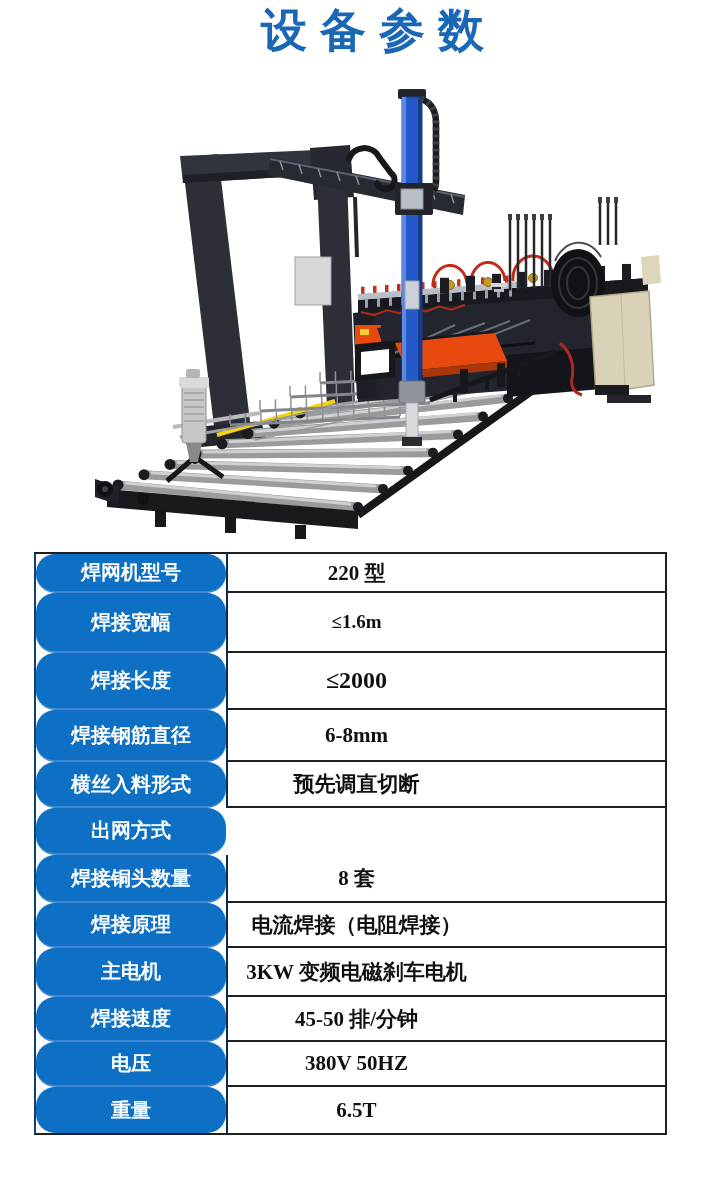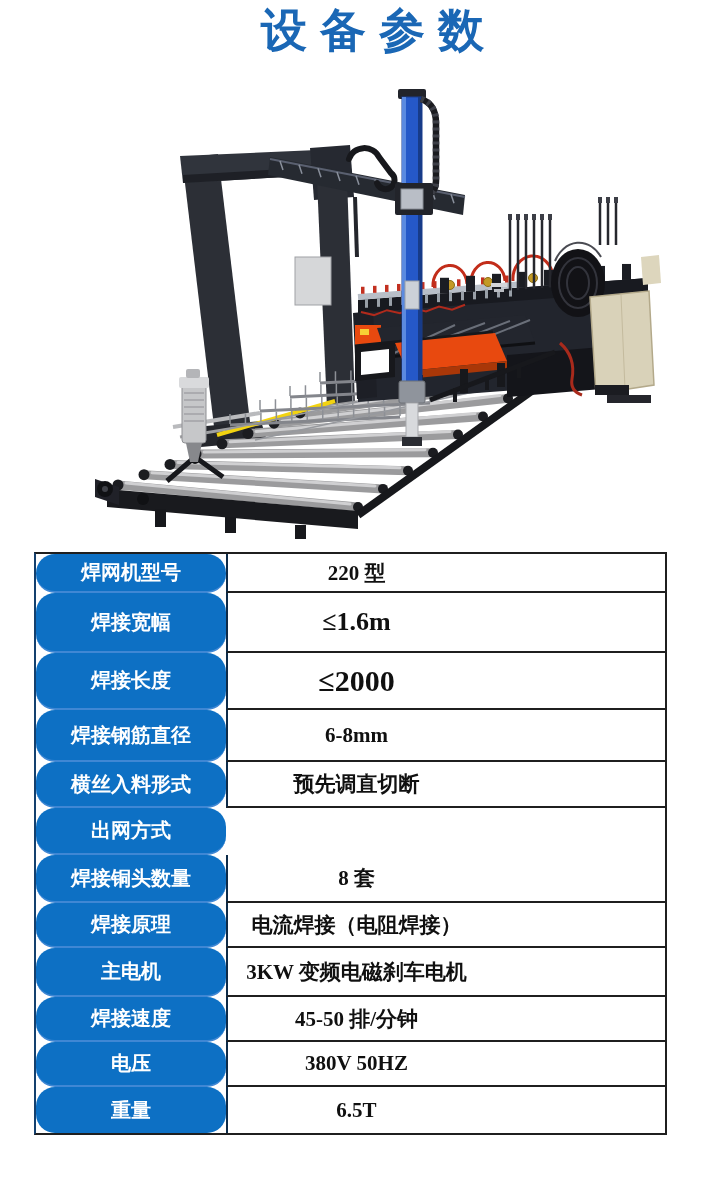--- a/index.html
+++ b/index.html
@@ -44,22 +44,22 @@
   .trow:nth-child(4){height:52px}
   .trow:nth-child(5){height:46px}
   .trow:nth-child(6){height:47px}
   .trow:nth-child(7){height:48px}
   .trow:nth-child(8){height:45px}
   .trow:nth-child(9){height:49px}
   .trow:nth-child(10){height:45px}
   .trow:nth-child(11){height:45px}
   .trow:nth-child(12){height:46px}
   .trow:nth-child(13){height:53px}
-  .trow:nth-child(2) .tvalue{font-size:26px}
-  .trow:nth-child(3) .tvalue{font-size:30px}
+  .trow:nth-child(2) .tvalue{font-size:19px}
+  .trow:nth-child(3) .tvalue{font-size:24px}
   .trow:last-child .tlabel{border-bottom:none}
   .trow:last-child .tvalue{border-bottom:none}
 </style>
 </head>
 <body>
 
 <div class="page">
 
   <div class="title">设备参数</div>
 

